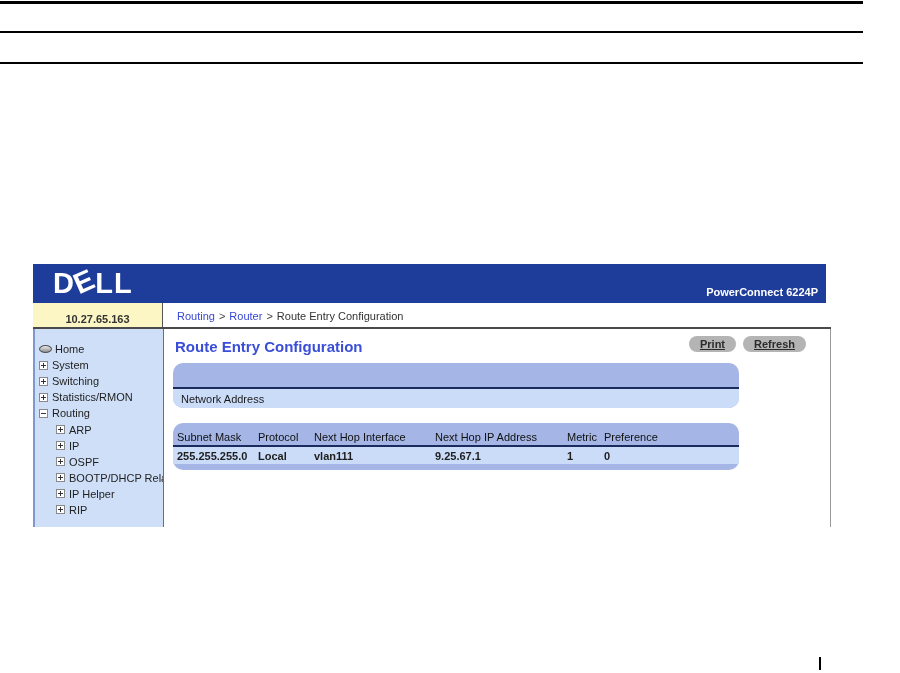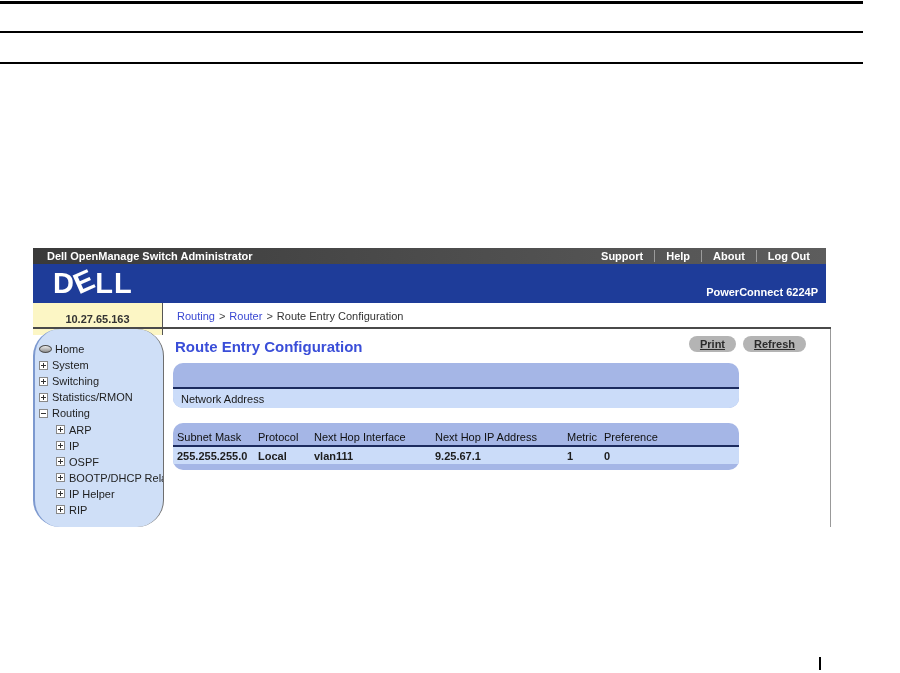--- a/index.html
+++ b/index.html
@@ -38,21 +38,21 @@
   .bcrow { position:absolute; left:131px; top:55px; width:667px; height:25px; background:#fff;
     display:flex; align-items:center; padding-left:13px; }
   .bcrow a { color:var(--c-link,#3947d2); text-decoration:none; cursor:pointer; }
   .bc-sep { color:#444; padding:0 4px; }
   .bc-current { color:#333; }
   .row-rule { position:absolute; left:0; top:79px; width:798px; height:2px; background:#4a4a4a; }
   .shot-right-border { position:absolute; left:797px; top:81px; width:1px; height:198px; background:#999; }
 
   
   .sidebar { position:absolute; left:0; top:81px; width:131px; height:198px; background:var(--c-side,#cfdff7);
-    border-right:1px solid #6e6e6e; border-left:2px solid var(--c-side-edge,#7d99cf); padding-top:12px; overflow:hidden;border-radius:27px; }
+    border-right:1px solid #6e6e6e; border-left:2px solid var(--c-side-edge,#7d99cf); padding-top:12px; overflow:hidden; }
   .trow { display:flex; align-items:center; height:16.1px; white-space:nowrap; cursor:pointer; color:#1e1e1e; }
   .lvl0 { padding-left:4px; }
   .lvl1 { padding-left:21px; }
   .box { position:relative; display:inline-block; width:9px; height:9px; background:#fff; border:1px solid #888; margin-right:4px; flex:0 0 auto; }
   .box::before { content:""; position:absolute; left:1px; top:3px; width:5px; height:1px; background:#333; }
   .box.plus::after { content:""; position:absolute; left:3px; top:1px; width:1px; height:5px; background:#333; }
   .disk-icon { display:inline-block; width:13px; height:8px; border-radius:50%;
     background:linear-gradient(#ececec,#8f8f8f); border:1px solid #4f4f4f; margin-right:3px; flex:0 0 auto; }
 
   
@@ -94,29 +94,20 @@
 
 <div class="page">
 
   <div class="doc-rule rule1"></div>
   <div class="doc-rule rule2"></div>
   <div class="doc-rule rule3"></div>
   <div class="page-tick"></div>
 
   <div class="shot">
 
-    <div class="titlebar">
-      <span class="app-title">Dell OpenManage Switch Administrator</span>
-      <span class="tlinks">
-        <a>Support</a>
-        <a>Help</a>
-        <a>About</a>
-        <a>Log Out</a>
-      </span>
-    </div>
 
     <div class="bluebar">
       <span class="dell-logo"><span>D</span><span class="tilt-e">E</span><span>LL</span></span>
       <span class="product-name">PowerConnect 6224P</span>
     </div>
 
     <div class="ipcell">10.27.65.163</div>
     <div class="bcrow">
       <a>Routing</a>
       <span class="bc-sep">&gt;</span>

